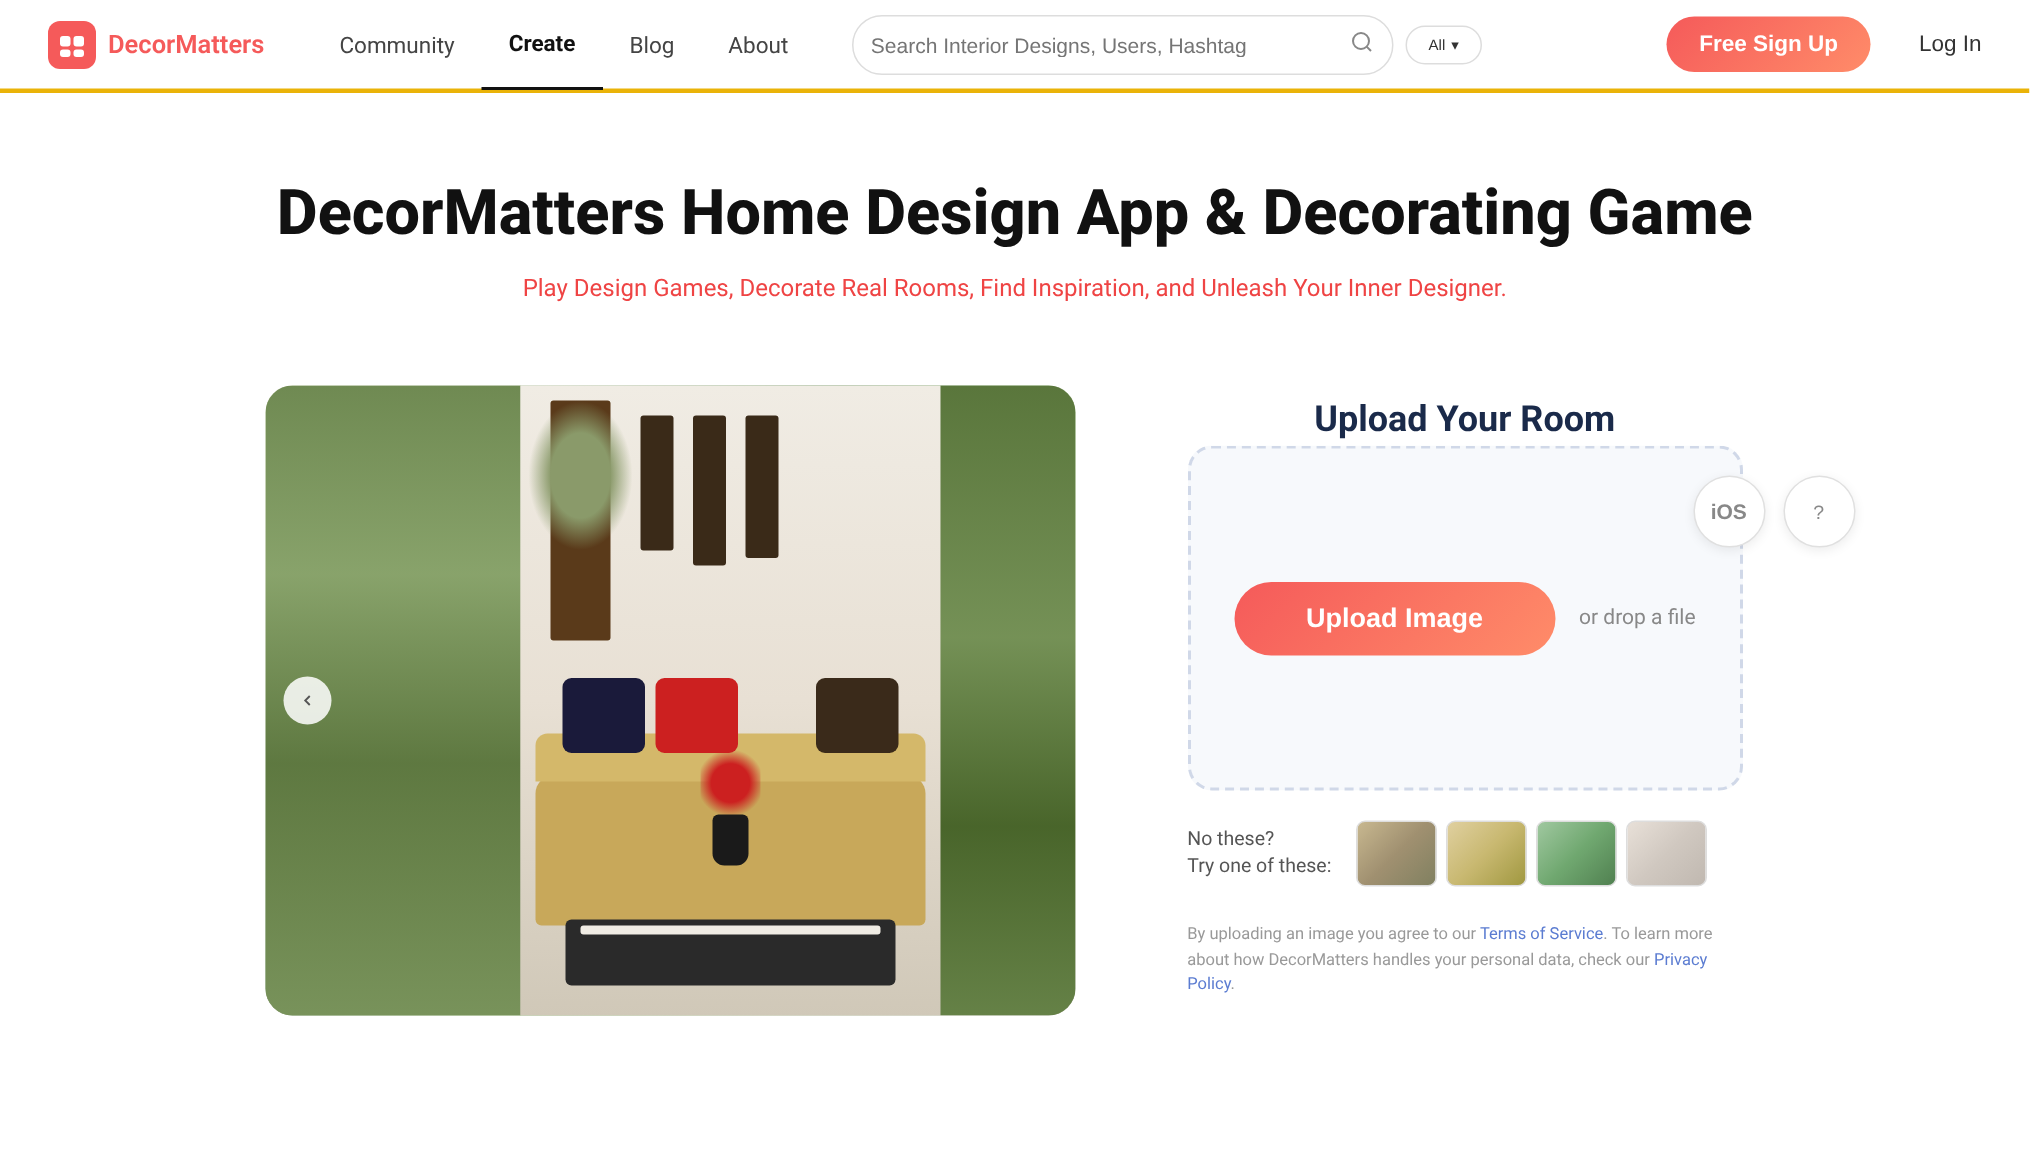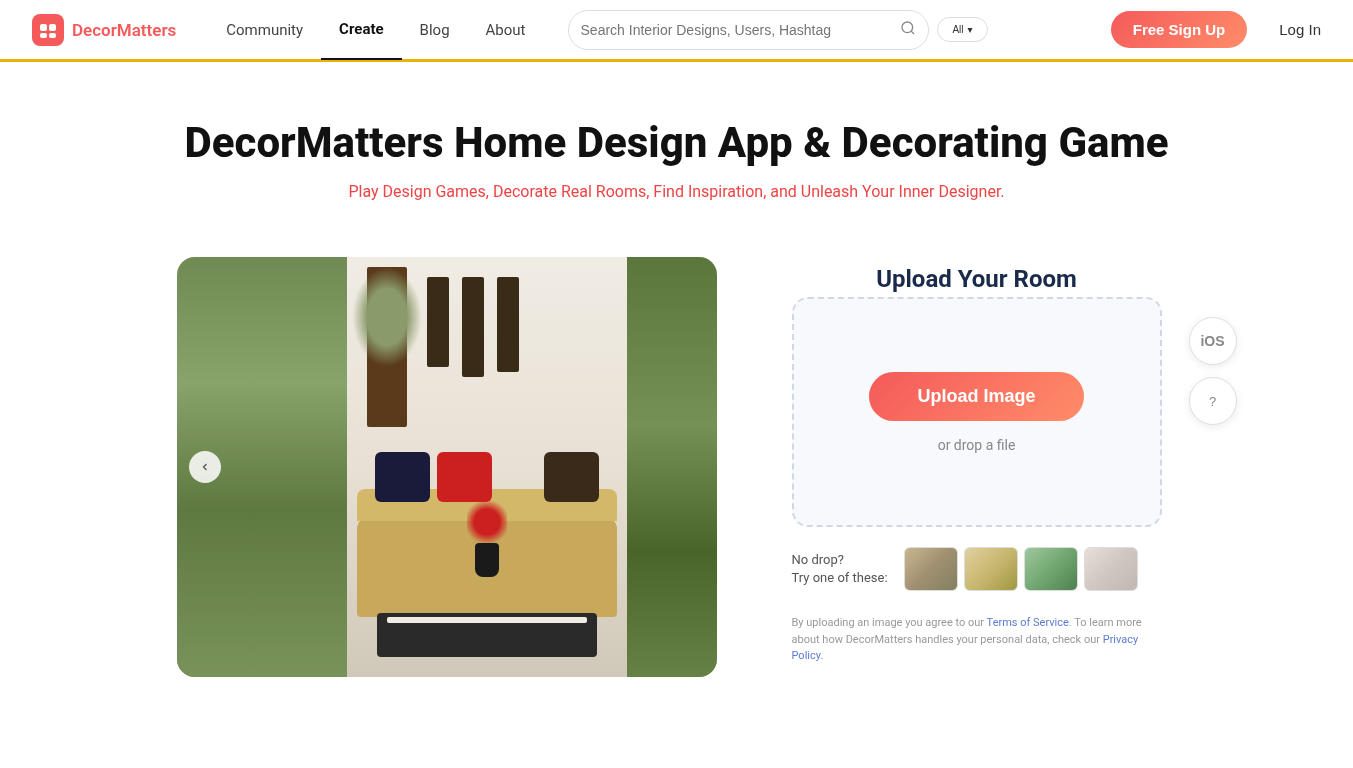--- a/index.html
+++ b/index.html
@@ -326,21 +326,20 @@
       color: #1a2a4a;
       margin-bottom: 4px;
     }
     .upload-drop-zone {
       width: 370px;
       height: 230px;
       border: 2px dashed #d0d8e8;
       border-radius: 16px;
       background: #f7f9fc;
       display: flex;
-      flex-direction: column;
       align-items: center;
       justify-content: center;
       gap: 16px;
     }
     .btn-upload-image {
       background: linear-gradient(135deg, #f55a5a, #ff8c69);
       color: #fff;
       border: none;
       border-radius: 28px;
       padding: 14px 48px;
@@ -393,21 +392,21 @@
       color: #5b7cd1;
       text-decoration: none;
     }
 
     
     .side-buttons {
       position: absolute;
       right: -60px;
       top: 60px;
       display: flex;
-      flex-direction: column;
+      flex-direction: row;
       gap: 12px;
     }
     .side-btn {
       width: 48px;
       height: 48px;
       border-radius: 50%;
       border: 1.5px solid #e0e0e0;
       background: #fff;
       display: flex;
       align-items: center;
@@ -512,21 +511,21 @@
   <div class="upload-panel">
     <h2 class="upload-title">Upload Your Room</h2>
 
     <div class="upload-drop-zone">
       <button class="btn-upload-image">Upload Image</button>
       <span class="drop-or">or drop a file</span>
     </div>
 
     <div class="sample-images">
       <div class="sample-text">
-        <span>No drop?</span><br>
+        <span>No these?</span><br>
         <span>Try one of these:</span>
       </div>
       <div class="sample-thumbnails">
         <div class="thumb thumb-1"></div>
         <div class="thumb thumb-2"></div>
         <div class="thumb thumb-3"></div>
         <div class="thumb thumb-4"></div>
       </div>
     </div>
 

